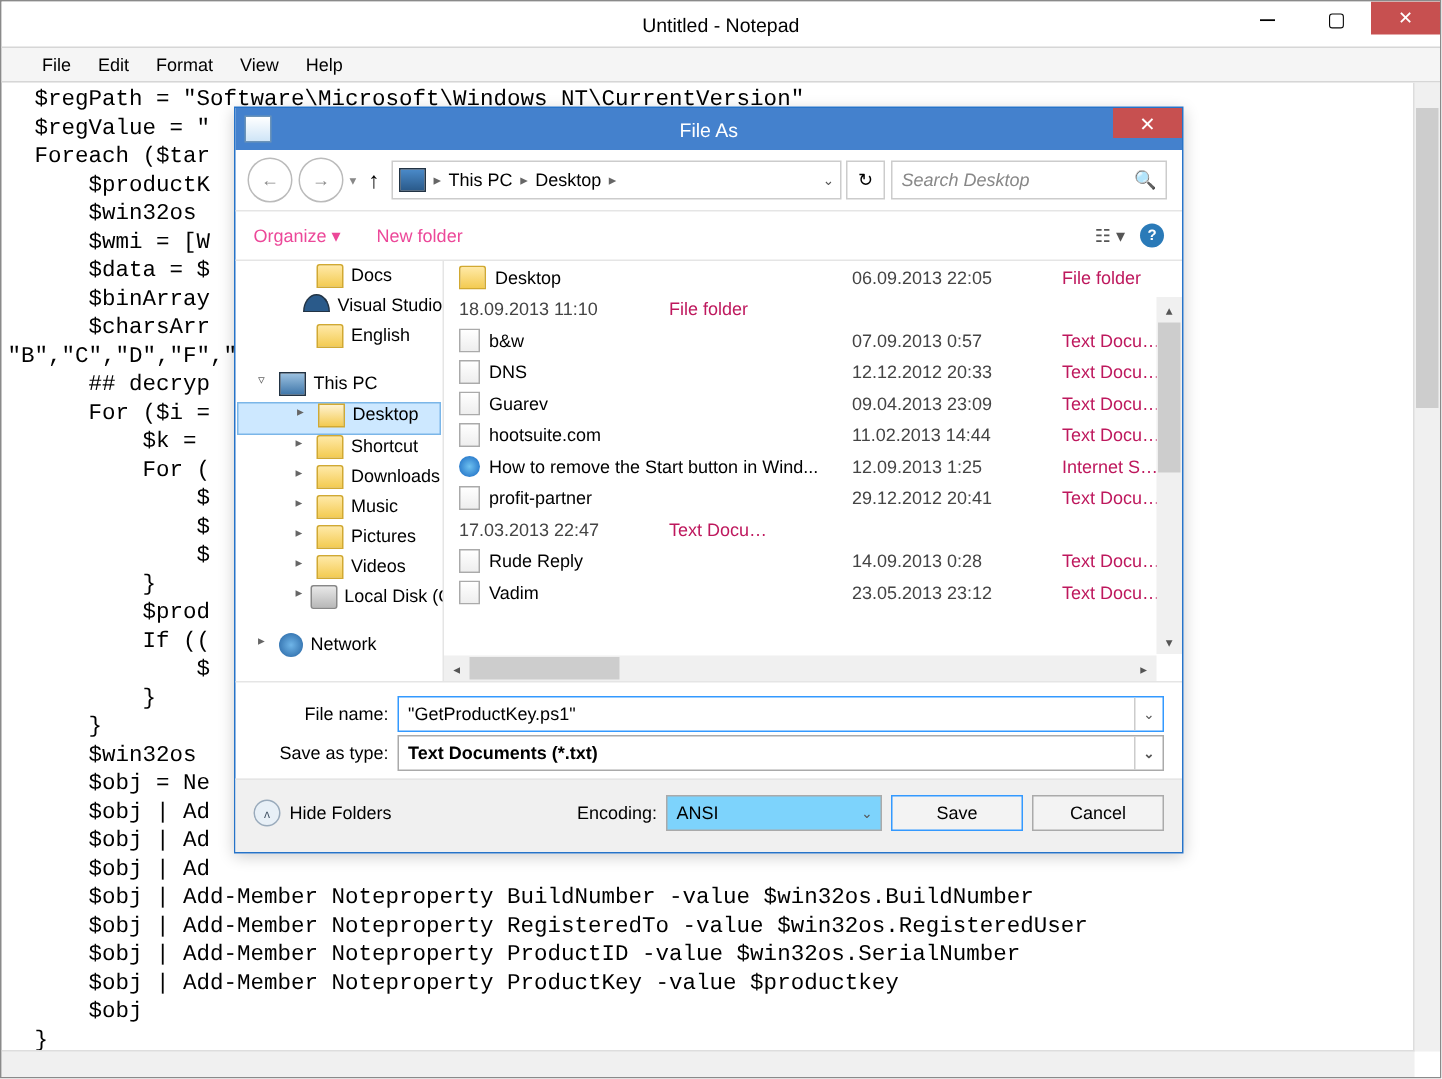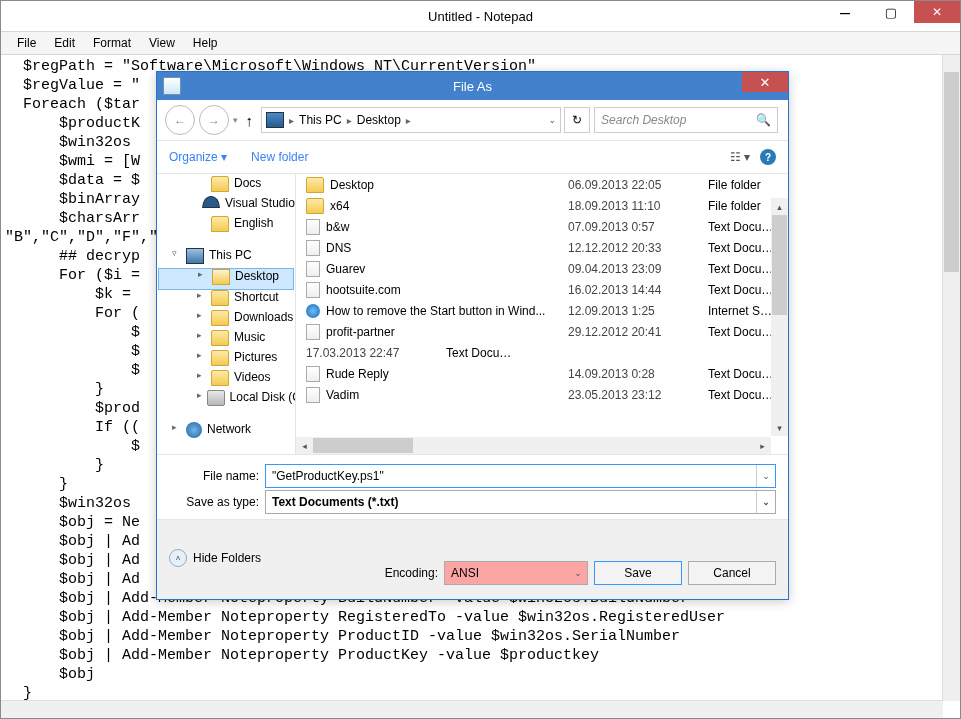--- a/index.html
+++ b/index.html
@@ -2,42 +2,42 @@
 <html><head>
 <meta charset="utf-8">
 <style>
 html,body{margin:0;padding:0;height:100%;font-family:"Segoe UI",Tahoma,sans-serif;font-size:12px;background:#fff;}
 .window{width:961px;height:719px;position:relative;background:#fff;border:1px solid #8a8a8a;box-sizing:border-box;display:flex;flex-direction:column;overflow:hidden;}
 .titlebar{height:30px;background:#fff;display:flex;align-items:center;border-bottom:1px solid #d6d6d6;position:relative;}
 .titlebar .title{position:absolute;left:50%;transform:translateX(-50%);font-size:13px;color:#000;}
 .win-controls{position:absolute;right:0;top:0;display:flex;}
 .win-controls div{width:46px;height:22px;display:flex;align-items:center;justify-content:center;font-family:Arial;}
 .win-controls .close{background:#c75050;color:#fff;}
-.menubar{height:22px;display:flex;align-items:center;padding:0 7px;background:#f5f5f5;border-bottom:1px solid #d6d6d6;gap:0;}
+.menubar{height:22px;display:flex;align-items:center;padding:0 18px;background:#f5f5f5;border-bottom:1px solid #d6d6d6;gap:0;}
 .menubar span{padding:2px 9px;color:#000;}
 .editor{flex:1;position:relative;overflow:hidden;}
 .editor pre{margin:0;padding:2px 4px;font-family:Consolas,"Courier New",monospace;font-size:15px;line-height:19px;white-space:pre;color:#000;}
 .scrollbar-v{position:absolute;right:0;top:0;width:17px;height:calc(100% - 17px);background:#f0f0f0;border-left:1px solid #ddd;}
 .scrollbar-v .thumb{position:absolute;left:1px;right:1px;top:17px;height:200px;background:#cdcdcd;}
 .scrollbar-h{position:absolute;left:0;bottom:0;height:17px;right:17px;background:#f0f0f0;border-top:1px solid #ddd;}
 
 .dialog{position:absolute;left:155px;top:70px;width:631px;background:#fff;border:1px solid #2673c8;z-index:10;box-shadow:0 2px 10px rgba(0,0,0,0.2);}
 .dlg-titlebar{height:28px;background:#4481cd;display:flex;align-items:center;position:relative;color:#fff;}
 .dlg-titlebar .icon{width:16px;height:16px;margin-left:6px;background:linear-gradient(#fff,#cfe5f7);border:1px solid #6b93b8;}
 .dlg-titlebar .title{position:absolute;left:50%;transform:translateX(-50%);font-size:13px;}
 .dlg-titlebar .close{position:absolute;right:0;top:0;width:46px;height:20px;background:#c75050;color:#fff;display:flex;align-items:center;justify-content:center;font-size:13px;}
 .dlg-nav{height:32px;padding:4px 8px;display:flex;align-items:center;gap:4px;border-bottom:1px solid #e5e5e5;}
 .nav-btn{width:28px;height:28px;border-radius:50%;border:1px solid #bbb;display:flex;align-items:center;justify-content:center;color:#888;}
 .breadcrumb{flex:1;height:24px;border:1px solid #ccc;display:flex;align-items:center;padding:0 4px;gap:2px;max-width:290px;}
 .breadcrumb .sep{color:#666;font-size:10px;padding:0 3px;}
 .breadcrumb .pc-icon{width:16px;height:14px;background:linear-gradient(#4a8ac9,#2a5a8a);border:1px solid #234;}
 .refresh-btn{width:24px;height:24px;border:1px solid #ccc;display:flex;align-items:center;justify-content:center;margin-left:-1px;}
 .search-box{width:170px;height:24px;border:1px solid #ccc;display:flex;align-items:center;padding:0 6px;color:#888;justify-content:space-between;}
 .dlg-toolbar{height:32px;border-bottom:1px solid #e5e5e5;display:flex;align-items:center;padding:0 12px;gap:24px;}
-.dlg-toolbar .link{color:#3b82f6;}
+.dlg-toolbar .link{color:#ec4899;}
 .tb-right{margin-left:auto;display:flex;gap:10px;align-items:center;}
 .view-btn{display:flex;align-items:center;gap:3px;color:#555;}
 .help-icon{width:16px;height:16px;border-radius:50%;background:#2a7ab8;color:#fff;display:flex;align-items:center;justify-content:center;font-size:10px;font-weight:bold;}
 .dlg-body{display:flex;height:280px;}
 .tree{width:158px;border-right:1px solid #e5e5e5;overflow:hidden;padding:2px 0;font-size:12px;position:relative;}
 .tree-item{display:flex;align-items:flex-start;height:20px;gap:5px;padding-left:22px;white-space:nowrap;}
 .tree-item.inset{padding-left:40px;}
 .tree-item.lvl1{padding-left:15px;}
 .tree-item.sel{background:#cde8ff;border:1px solid #7bb6e8;margin:0 1px;padding-left:39px;}
 .tree-item .expander{width:9px;font-size:9px;color:#666;}
@@ -54,40 +54,40 @@
 .list-header{display:flex;height:24px;align-items:center;border-bottom:1px solid #e5e5e5;color:#444;padding-left:2px;}
 .list-header div{padding:0 10px;}
 .col-name{width:242px;}
 .col-date{width:120px;}
 .col-type{width:60px;}
 .list-body{flex:1;overflow:hidden;}
 .row{display:flex;height:21px;align-items:center;}
 .row .cell{padding:0 10px;overflow:hidden;white-space:nowrap;text-overflow:ellipsis;}
 .row .cell.name{width:242px;display:flex;align-items:center;gap:6px;}
 .row .cell.date{width:120px;color:#444;}
-.row .cell.type{width:70px;color:#000000;}
+.row .cell.type{width:70px;color:#be185d;}
 .list-scroll-v{position:absolute;right:0;top:24px;bottom:18px;width:17px;background:#f0f0f0;display:flex;flex-direction:column;}
 .list-scroll-v .arr{height:17px;display:flex;align-items:center;justify-content:center;font-size:9px;color:#555;}
 .list-scroll-v .track{flex:1;position:relative;}
 .list-scroll-v .thumb{position:absolute;left:1px;right:1px;top:0;height:100px;background:#cdcdcd;}
 .list-scroll-h{position:absolute;left:0;right:17px;bottom:0;height:17px;background:#f0f0f0;display:flex;}
 .list-scroll-h .arr{width:17px;display:flex;align-items:center;justify-content:center;font-size:9px;color:#555;}
 .list-scroll-h .track{flex:1;position:relative;}
 .list-scroll-h .thumb{position:absolute;top:1px;bottom:1px;left:0;width:100px;background:#cdcdcd;}
 .dlg-fields{padding:8px 12px 4px 12px;border-top:1px solid #e5e5e5;}
 .field-row{display:flex;align-items:center;height:26px;gap:6px;}
 .field-row label{width:90px;text-align:right;}
 .field-row .combo{flex:1;height:22px;border:1px solid #7bb6e8;display:flex;align-items:center;padding:0 6px;position:relative;background:#fff;}
 .field-row.fname .combo{border:1px solid #3399ff;}
 .field-row .combo .drop{position:absolute;right:0;top:0;width:18px;height:100%;display:flex;align-items:center;justify-content:center;font-size:9px;color:#555;border-left:1px solid #ccc;}
 .dlg-footer{display:flex;align-items:center;padding:10px 12px 14px 12px;gap:8px;border-top:1px solid #e5e5e5;background:#f0f0f0;}
 .hide-folders{display:flex;align-items:center;gap:6px;}
 .chev-up{width:16px;height:16px;border-radius:50%;border:1px solid #9ab;display:flex;align-items:center;justify-content:center;font-size:8px;color:#456;background:#e8f0f7;}
-.footer-enc{margin-left:auto;display:flex;align-items:center;gap:6px;margin-top:31px;}
-.footer-enc select,.enc-combo{width:130px;height:22px;border:1px solid #aaa;padding:0 6px;display:flex;align-items:center;position:relative;background:#fca5a5;}
+.footer-enc{margin-left:auto;display:flex;align-items:center;gap:6px;}
+.footer-enc select,.enc-combo{width:130px;height:22px;border:1px solid #aaa;padding:0 6px;display:flex;align-items:center;position:relative;background:#7dd3fc;}
 .enc-combo .drop{position:absolute;right:0;top:0;width:18px;height:100%;display:flex;align-items:center;justify-content:center;font-size:9px;color:#555;}
 .btn{width:86px;height:22px;border:1px solid #aaa;background:#f3f3f3;display:flex;align-items:center;justify-content:center;}
 .btn.primary{border:1px solid #3399ff;}
 </style>
 </head>
 <body>
 
 <div class="window">
   <div class="titlebar">
     <span class="title">Untitled - Notepad</span>
@@ -249,24 +249,20 @@
         <div class="list-body" id="listbody">
             <div class="row">
               <div class="cell name">
                 <span class="ico folder"></span>
                 <span>Desktop</span>
               </div>
               <div class="cell date">06.09.2013 22:05</div>
               <div class="cell type">File folder</div>
             </div>
             <div class="row">
-              <div class="cell name">
-                <span class="ico folder"></span>
-                <span>x64</span>
-              </div>
               <div class="cell date">18.09.2013 11:10</div>
               <div class="cell type">File folder</div>
             </div>
             <div class="row">
               <div class="cell name">
                 <span class="ico doc"></span>
                 <span>b&amp;w</span>
               </div>
               <div class="cell date">07.09.2013 0:57</div>
               <div class="cell type">Text Document</div>
@@ -285,21 +281,21 @@
                 <span>Guarev</span>
               </div>
               <div class="cell date">09.04.2013 23:09</div>
               <div class="cell type">Text Document</div>
             </div>
             <div class="row">
               <div class="cell name">
                 <span class="ico doc"></span>
                 <span>hootsuite.com</span>
               </div>
-              <div class="cell date">16.02.2013 14:44</div>
+              <div class="cell date">11.02.2013 14:44</div>
               <div class="cell type">Text Document</div>
             </div>
             <div class="row">
               <div class="cell name">
                 <span class="ico ie"></span>
                 <span>How to remove the Start button in Wind...</span>
               </div>
               <div class="cell date">12.09.2013 1:25</div>
               <div class="cell type">Internet Shortcut</div>
             </div>

